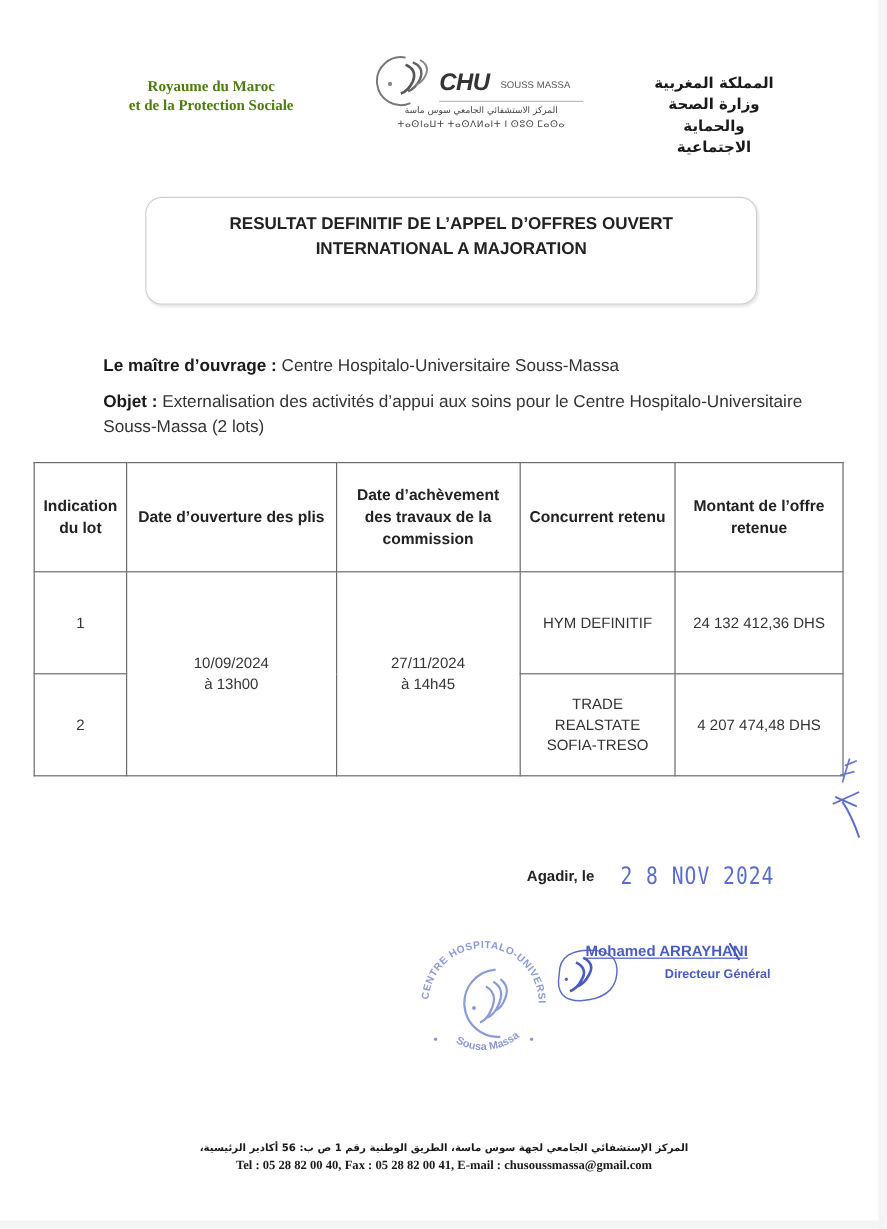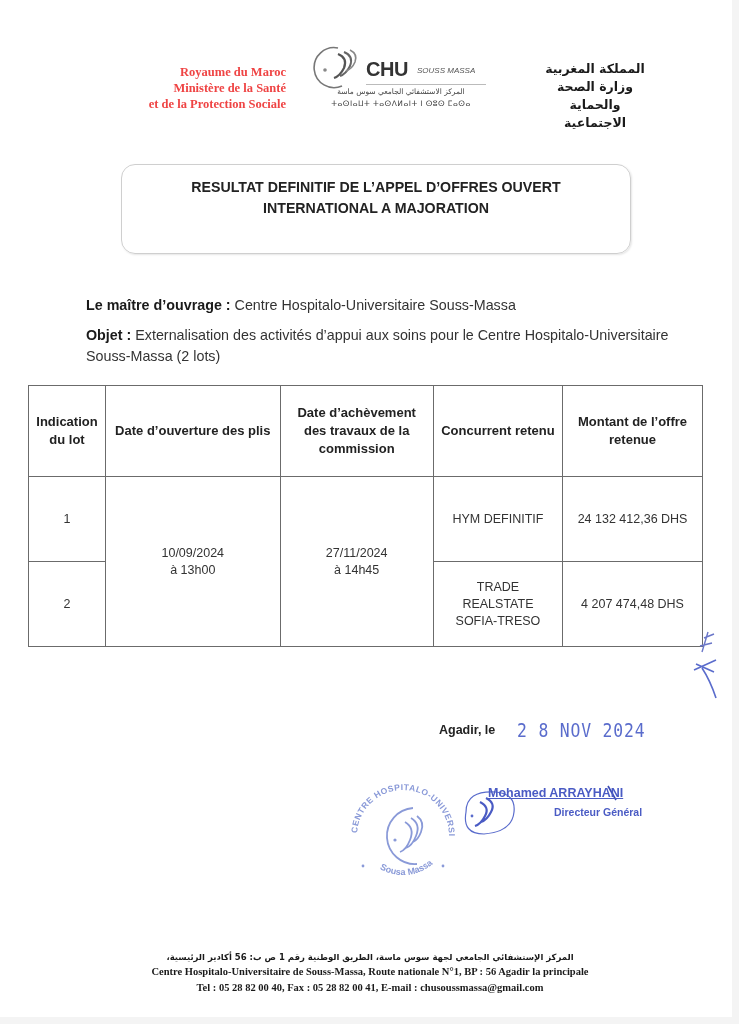--- a/index.html
+++ b/index.html
@@ -7,31 +7,31 @@
     width: 739px; height: 1024px; position: relative; overflow: hidden;
     background: #ffffff; color: #222;
     font-family: "Liberation Sans", sans-serif;
   }
   .edge-strip { position: absolute; left: 732px; top: 0; width: 7px; height: 1024px; background: #f4f4f4; }
   .bottom-strip { position: absolute; left: 0; top: 1017px; width: 739px; height: 7px; background: #f4f4f4; }
 
   .hdr-left {
     position: absolute; left: 66px; top: 64px; width: 220px;
     font-family: "Liberation Serif", serif; font-weight: bold; font-size: 12.5px;
-    line-height: 16px; text-align: right; color: #ef4444;
+    line-height: 16px; text-align: center; color: #4d7c0f;
   }
   .hdr-right {
     position: absolute; left: 540px; top: 60px; width: 110px;
     font-family: "DejaVu Sans", sans-serif; font-weight: bold; font-size: 12.5px;
     line-height: 18px; text-align: center; direction: rtl; color: #1a1a1a;
   }
   .logo { position: absolute; left: 308px; top: 44px; width: 190px; height: 72px; }
   .logo svg { position: absolute; left: 0; top: 0; }
-  .logo-chu { position: absolute; left: 58px; top: 14px; font-weight: bold; font-size: 20px; color: #333; letter-spacing: -0.5px; }
-  .logo-sm { position: absolute; left: 109px; top: 22px; font-size: 8px; color: #555; font-style: italic; }
+  .logo-chu { position: absolute; left: 58px; top: 14px; font-weight: bold; font-size: 20px; color: #333; letter-spacing: -0.5px; font-style: italic; }
+  .logo-sm { position: absolute; left: 109px; top: 22px; font-size: 8px; color: #555; }
   .logo-line { position: absolute; left: 58px; top: 40px; width: 120px; height: 1px; background: #bbb; }
   .logo-ar { position: absolute; left: 4px; top: 43px; width: 178px; font-family: "DejaVu Sans", sans-serif; font-size: 7.5px; color: #444; text-align: center; direction: rtl; }
   .logo-tf { position: absolute; left: 4px; top: 55px; width: 178px; font-size: 7.5px; color: #444; text-align: center; letter-spacing: 0.5px; }
 
   .title-box {
     position: absolute; left: 121px; top: 164px; width: 508px; height: 88px;
     border: 1.5px solid #cfcfcf; border-radius: 14px; box-shadow: 1px 1px 2px #e6e6e6;
     text-align: center; font-weight: bold; font-size: 14.2px; line-height: 21px; color: #222;
   }
   .title-box .inner { padding-top: 12px; }
@@ -70,21 +70,20 @@
   .footer .l3 { font-size: 10.5px; line-height: 16px; }
 </style>
 </head>
 <body>
 
 <div class="edge-strip"></div>
 <div class="bottom-strip"></div>
 
 <div class="hdr-left">
   <div>Royaume du Maroc</div>
-  <div>Ministère de la Santé</div>
   <div>et de la Protection Sociale</div>
 </div>
 
 <div class="logo">
   <svg width="60" height="46" viewBox="0 0 60 46">
     <path d="M30 4 A20 20 0 1 0 34 42" fill="none" stroke="#777" stroke-width="1.6"></path>
     <circle cx="17" cy="26" r="1.8" fill="#888"></circle>
     <path d="M30 10 q10 4 6 14 q-4 8 -10 10" fill="none" stroke="#555" stroke-width="2.2"></path>
     <path d="M36 8 q10 4 6 14 q-4 8 -10 10" fill="none" stroke="#666" stroke-width="2"></path>
     <path d="M42 6 q8 4 5 12 q-3 7 -9 9" fill="none" stroke="#888" stroke-width="1.6"></path>
@@ -187,15 +186,14 @@
     <path d="M22 20 q10 5 5 14 q-4 8 -10 10 M28 16 q10 5 5 14 q-4 8 -10 10" fill="none" stroke="#4a5bc4" stroke-width="2.2"></path>
     <circle cx="14" cy="34" r="1.4" fill="#5a6ccc"></circle>
     <path d="M150 4 l8 14" stroke="#3a4bb4" stroke-width="1.6"></path>
   </svg>
   <span class="sig-name">Mohamed ARRAYHANI</span>
   <span class="sig-title">Directeur Général</span>
 </div>
 
 <div class="footer">
   <div class="ar">المركز الإستشفائي الجامعي لجهة سوس ماسة، الطريق الوطنية رقم 1 ص ب: 56 أكادير الرئيسية،</div>
-  <div class="l2">Centre Hospitalo-Universitaire de Souss-Massa, Route nationale N°1, BP : 56 Agadir la principale</div>
   <div class="l3">Tel : 05 28 82 00 40, Fax : 05 28 82 00 41, E-mail : chusoussmassa@gmail.com</div>
 </div>
 
 </body></html>

